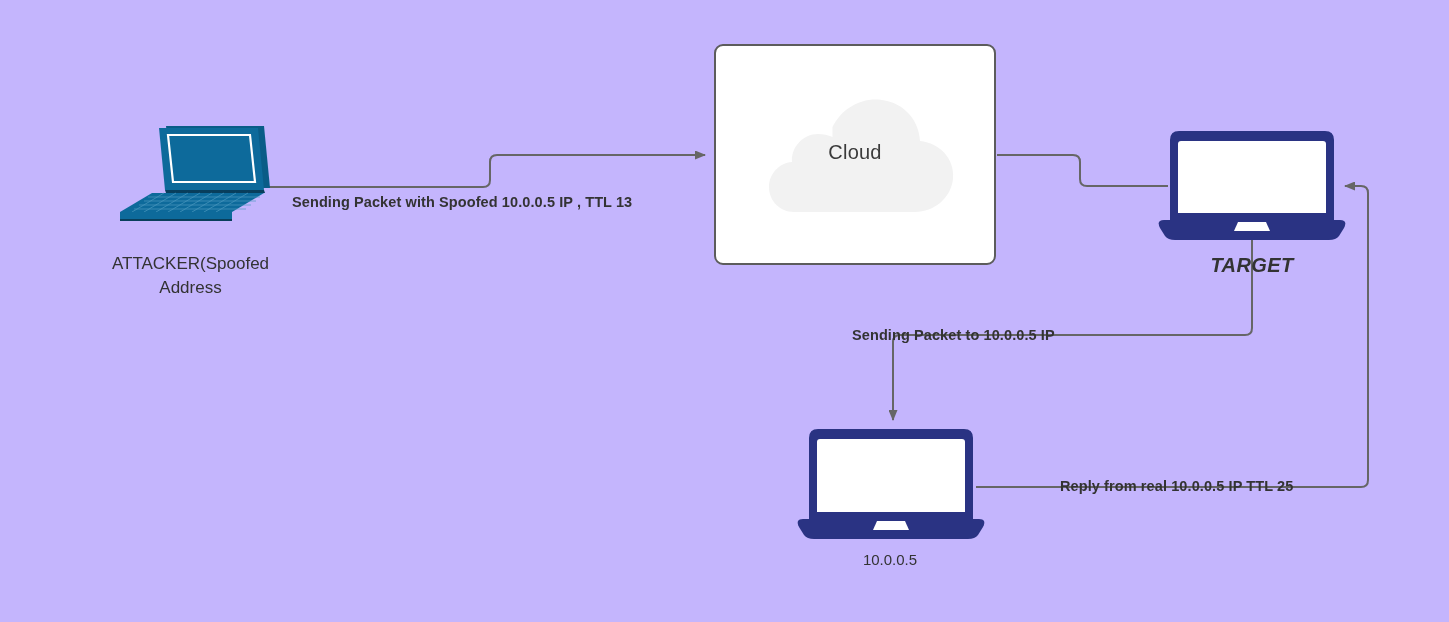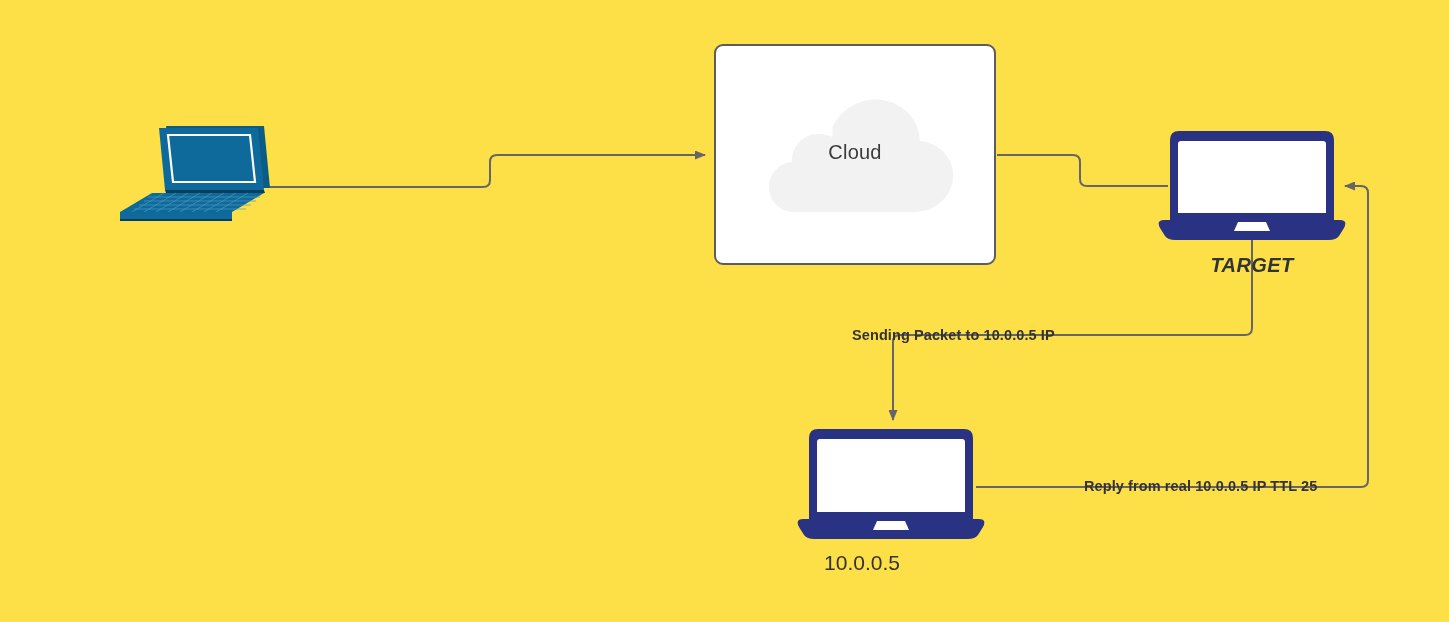--- a/index.html
+++ b/index.html
@@ -4,21 +4,21 @@
 <style>
   html, body {
     margin: 0;
     padding: 0;
     background: #ffffff;
   }
   #canvas {
     position: relative;
     width: 1449px;
     height: 622px;
-    background: #fde047;
+    background: #c4b5fd;
     font-family: "Liberation Sans", sans-serif;
     overflow: hidden;
   }
   #wires {
     position: absolute;
     left: 0;
     top: 0;
     width: 1449px;
     height: 622px;
   }
@@ -85,38 +85,38 @@
   .caption-target {
     left: 1156px;
     top: 254px;
     width: 192px;
     font-size: 20px;
     font-weight: bold;
     font-style: italic;
     letter-spacing: .4px;
   }
   .caption-victim {
-    left: 766px;
+    left: 794px;
     top: 551px;
     width: 192px;
-    font-size: 21px;
+    font-size: 15px;
   }
 
   
   .edge-label {
     position: absolute;
     font-size: 14.5px;
     font-weight: bold;
     color: #333333;
     white-space: nowrap;
     letter-spacing: .1px;
   }
   .label-spoof { left: 292px; top: 194px; }
   .label-to-victim { left: 852px; top: 327px; }
-  .label-reply { left: 1084px; top: 478px; }
+  .label-reply { left: 1060px; top: 478px; }
 </style>
 </head>
 <body>
 
 <div id="canvas">
 
   <svg id="wires" viewBox="0 0 1449 622" xmlns="http://www.w3.org/2000/svg">
     <defs>
       <marker id="ah" markerWidth="11" markerHeight="9" refX="10" refY="4.5" orient="auto" markerUnits="userSpaceOnUse">
         <path d="M0,0 L11,4.5 L0,9 z" fill="#666666"></path>
@@ -169,20 +169,22 @@
       <line x1="116" y1="71" x2="84" y2="90"></line>
       <line x1="128" y1="71" x2="96" y2="90"></line>
       <line x1="140" y1="71" x2="108" y2="90"></line>
     </g>
 
     <polygon points="12,90 124,90 124,97 12,97" fill="#0D6A9B"></polygon>
     <polygon points="12,97 124,97 124,99 12,99" fill="#083E5C"></polygon>
   </svg>
 
   <div class="caption caption-attacker">
+    <div>ATTACKER(Spoofed</div>
+    <div>Address</div>
   </div>
 
   <div class="laptop-flat target-laptop">
     <svg viewBox="0 0 192 120" xmlns="http://www.w3.org/2000/svg">
 
       <path d="M23,5 L169,5 Q178,5 178,14 L178,95 L14,95 L14,14 Q14,5 23,5 Z" fill="#2A3383"></path>
 
       <path d="M25,15 L167,15 Q170,15 170,18 L170,87 L22,87 L22,18 Q22,15 25,15 Z" fill="#FFFFFF"></path>
 
       <path d="M8,94 L184,94 Q192,94 188,102 L183,110 Q180,114 173,114
@@ -199,18 +201,19 @@
       <path d="M23,5 L169,5 Q178,5 178,14 L178,96 L14,96 L14,14 Q14,5 23,5 Z" fill="#2A3383"></path>
       <path d="M25,15 L167,15 Q170,15 170,18 L170,88 L22,88 L22,18 Q22,15 25,15 Z" fill="#FFFFFF"></path>
       <path d="M8,95 L184,95 Q192,95 188,103 L183,111 Q180,115 173,115
                L19,115 Q12,115 9,111 L4,103 Q0,95 8,95 Z" fill="#2A3383"></path>
       <path d="M82,97 L110,97 L114,106 L78,106 Z" fill="#FFFFFF"></path>
     </svg>
   </div>
 
   <div class="caption caption-victim">10.0.0.5</div>
 
+  <div class="edge-label label-spoof">Sending Packet with Spoofed 10.0.0.5 IP , TTL 13</div>
 
   <div class="edge-label label-to-victim">Sending Packet to 10.0.0.5 IP</div>
 
   <div class="edge-label label-reply">Reply from real 10.0.0.5 IP TTL 25</div>
 
 </div>
 
 </body></html>

